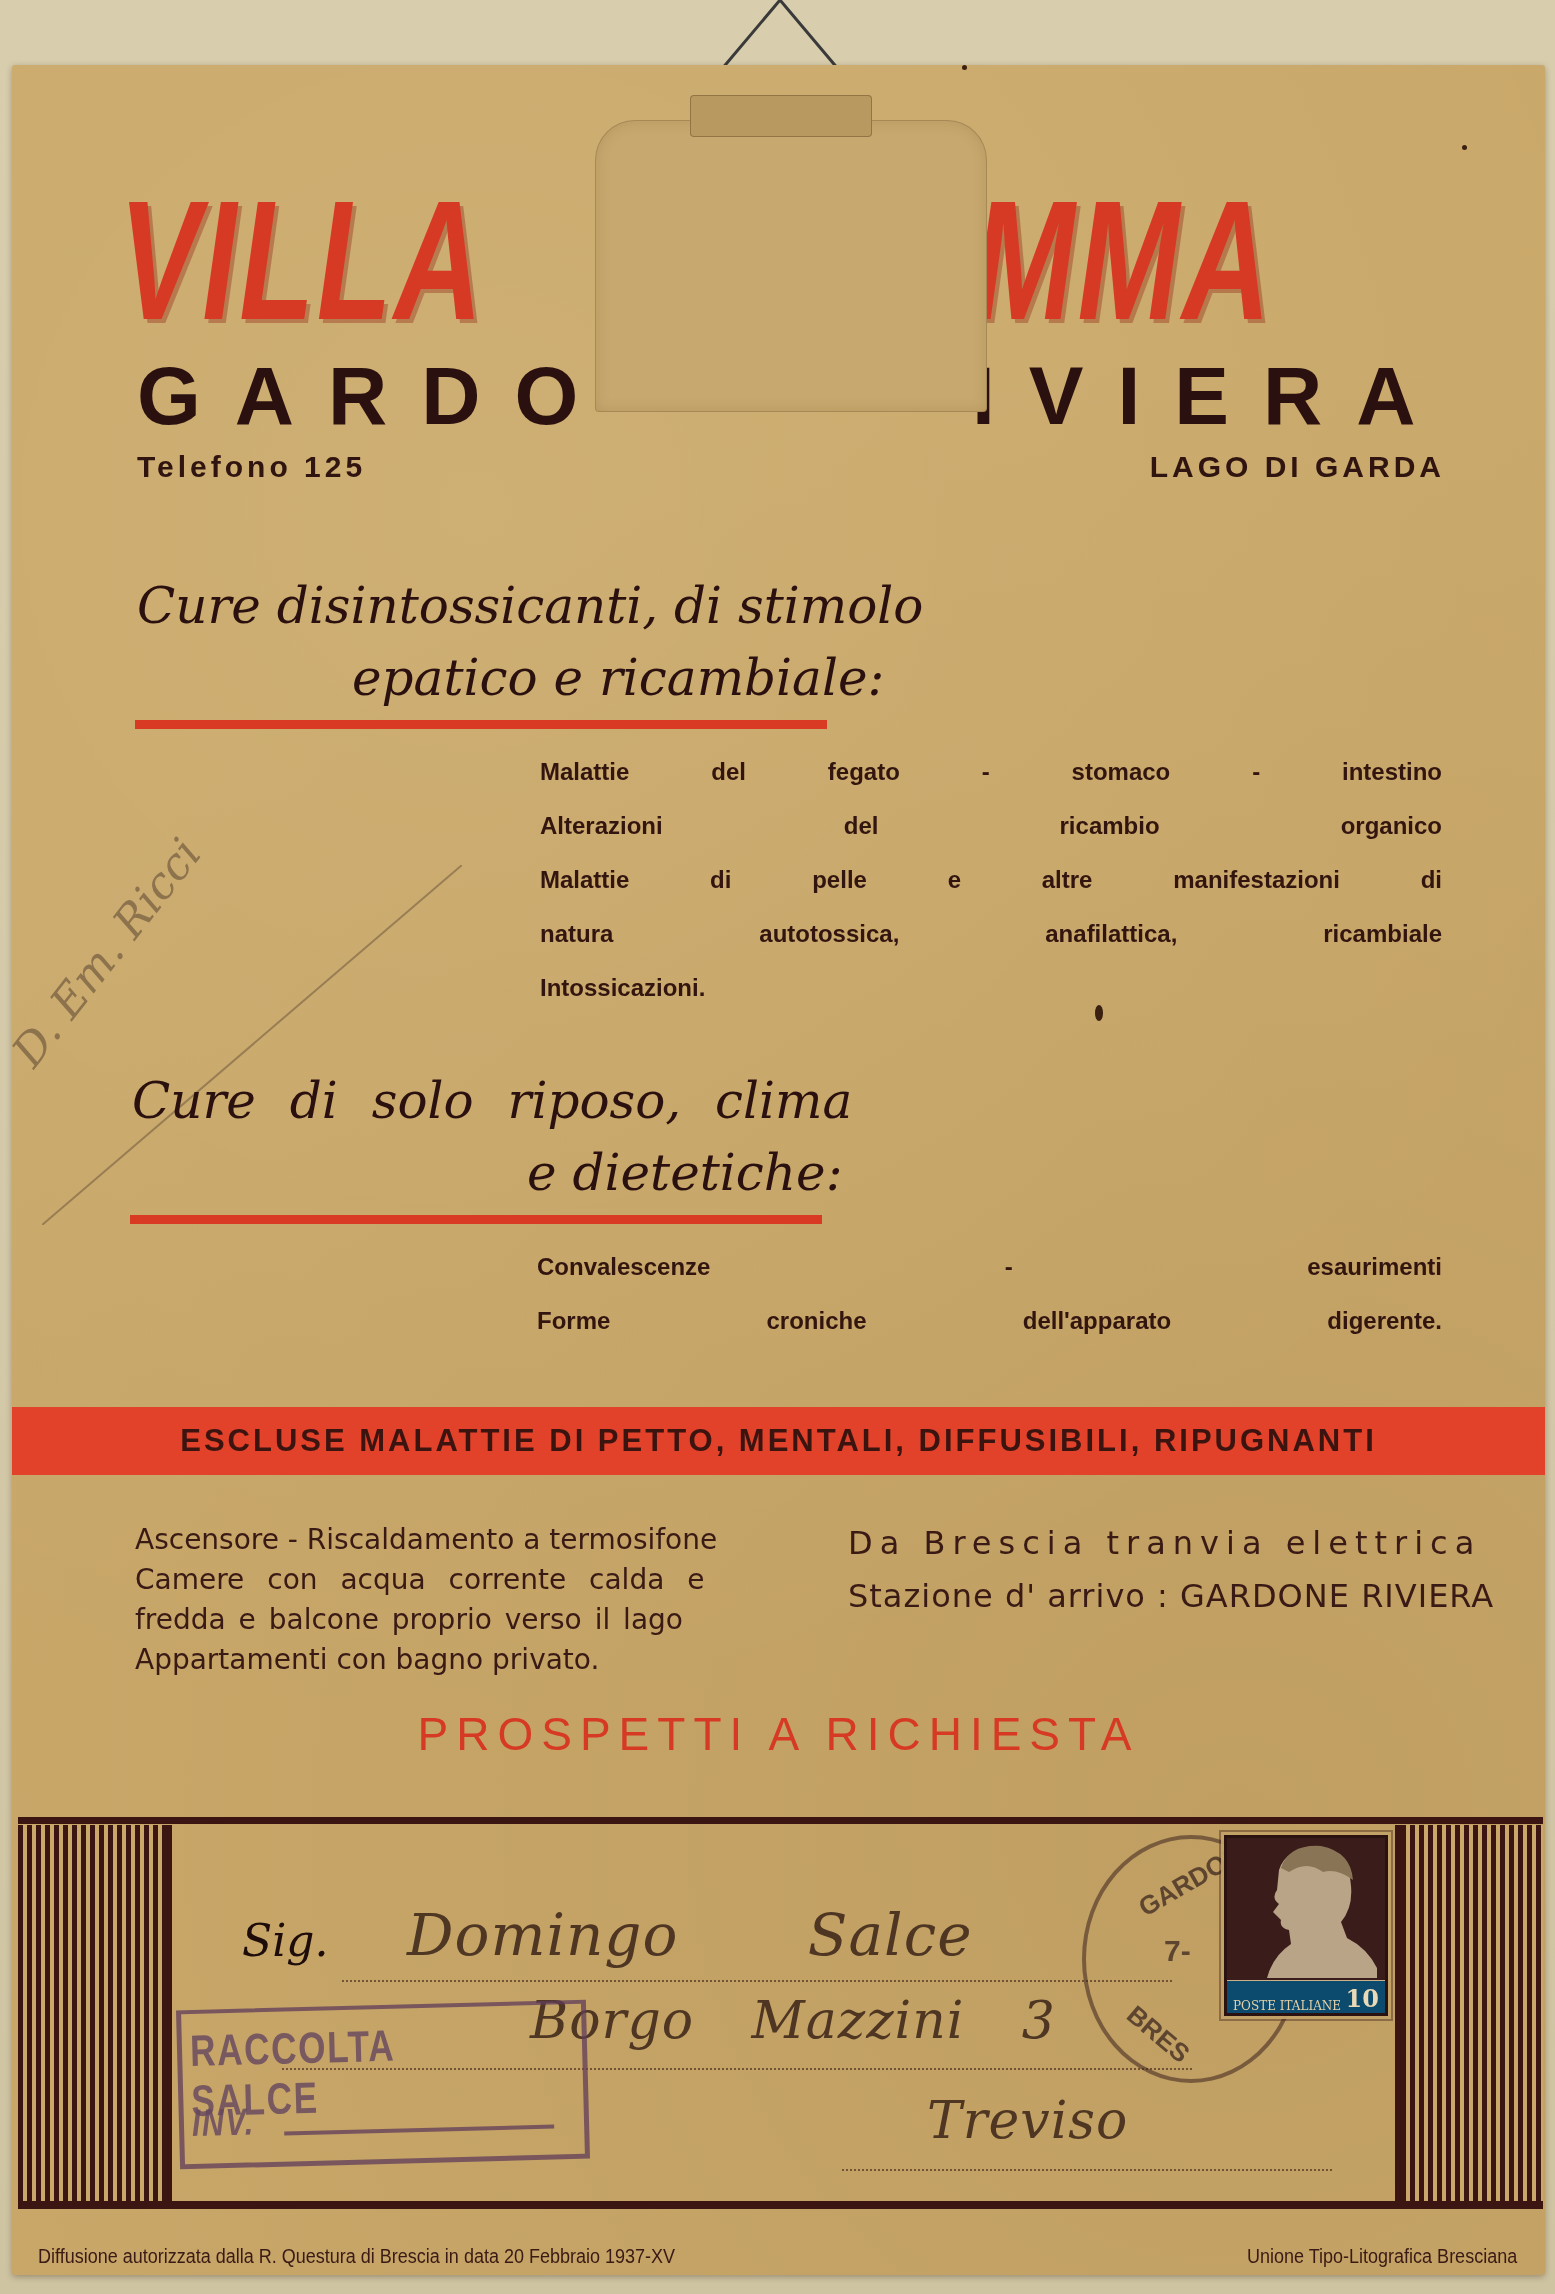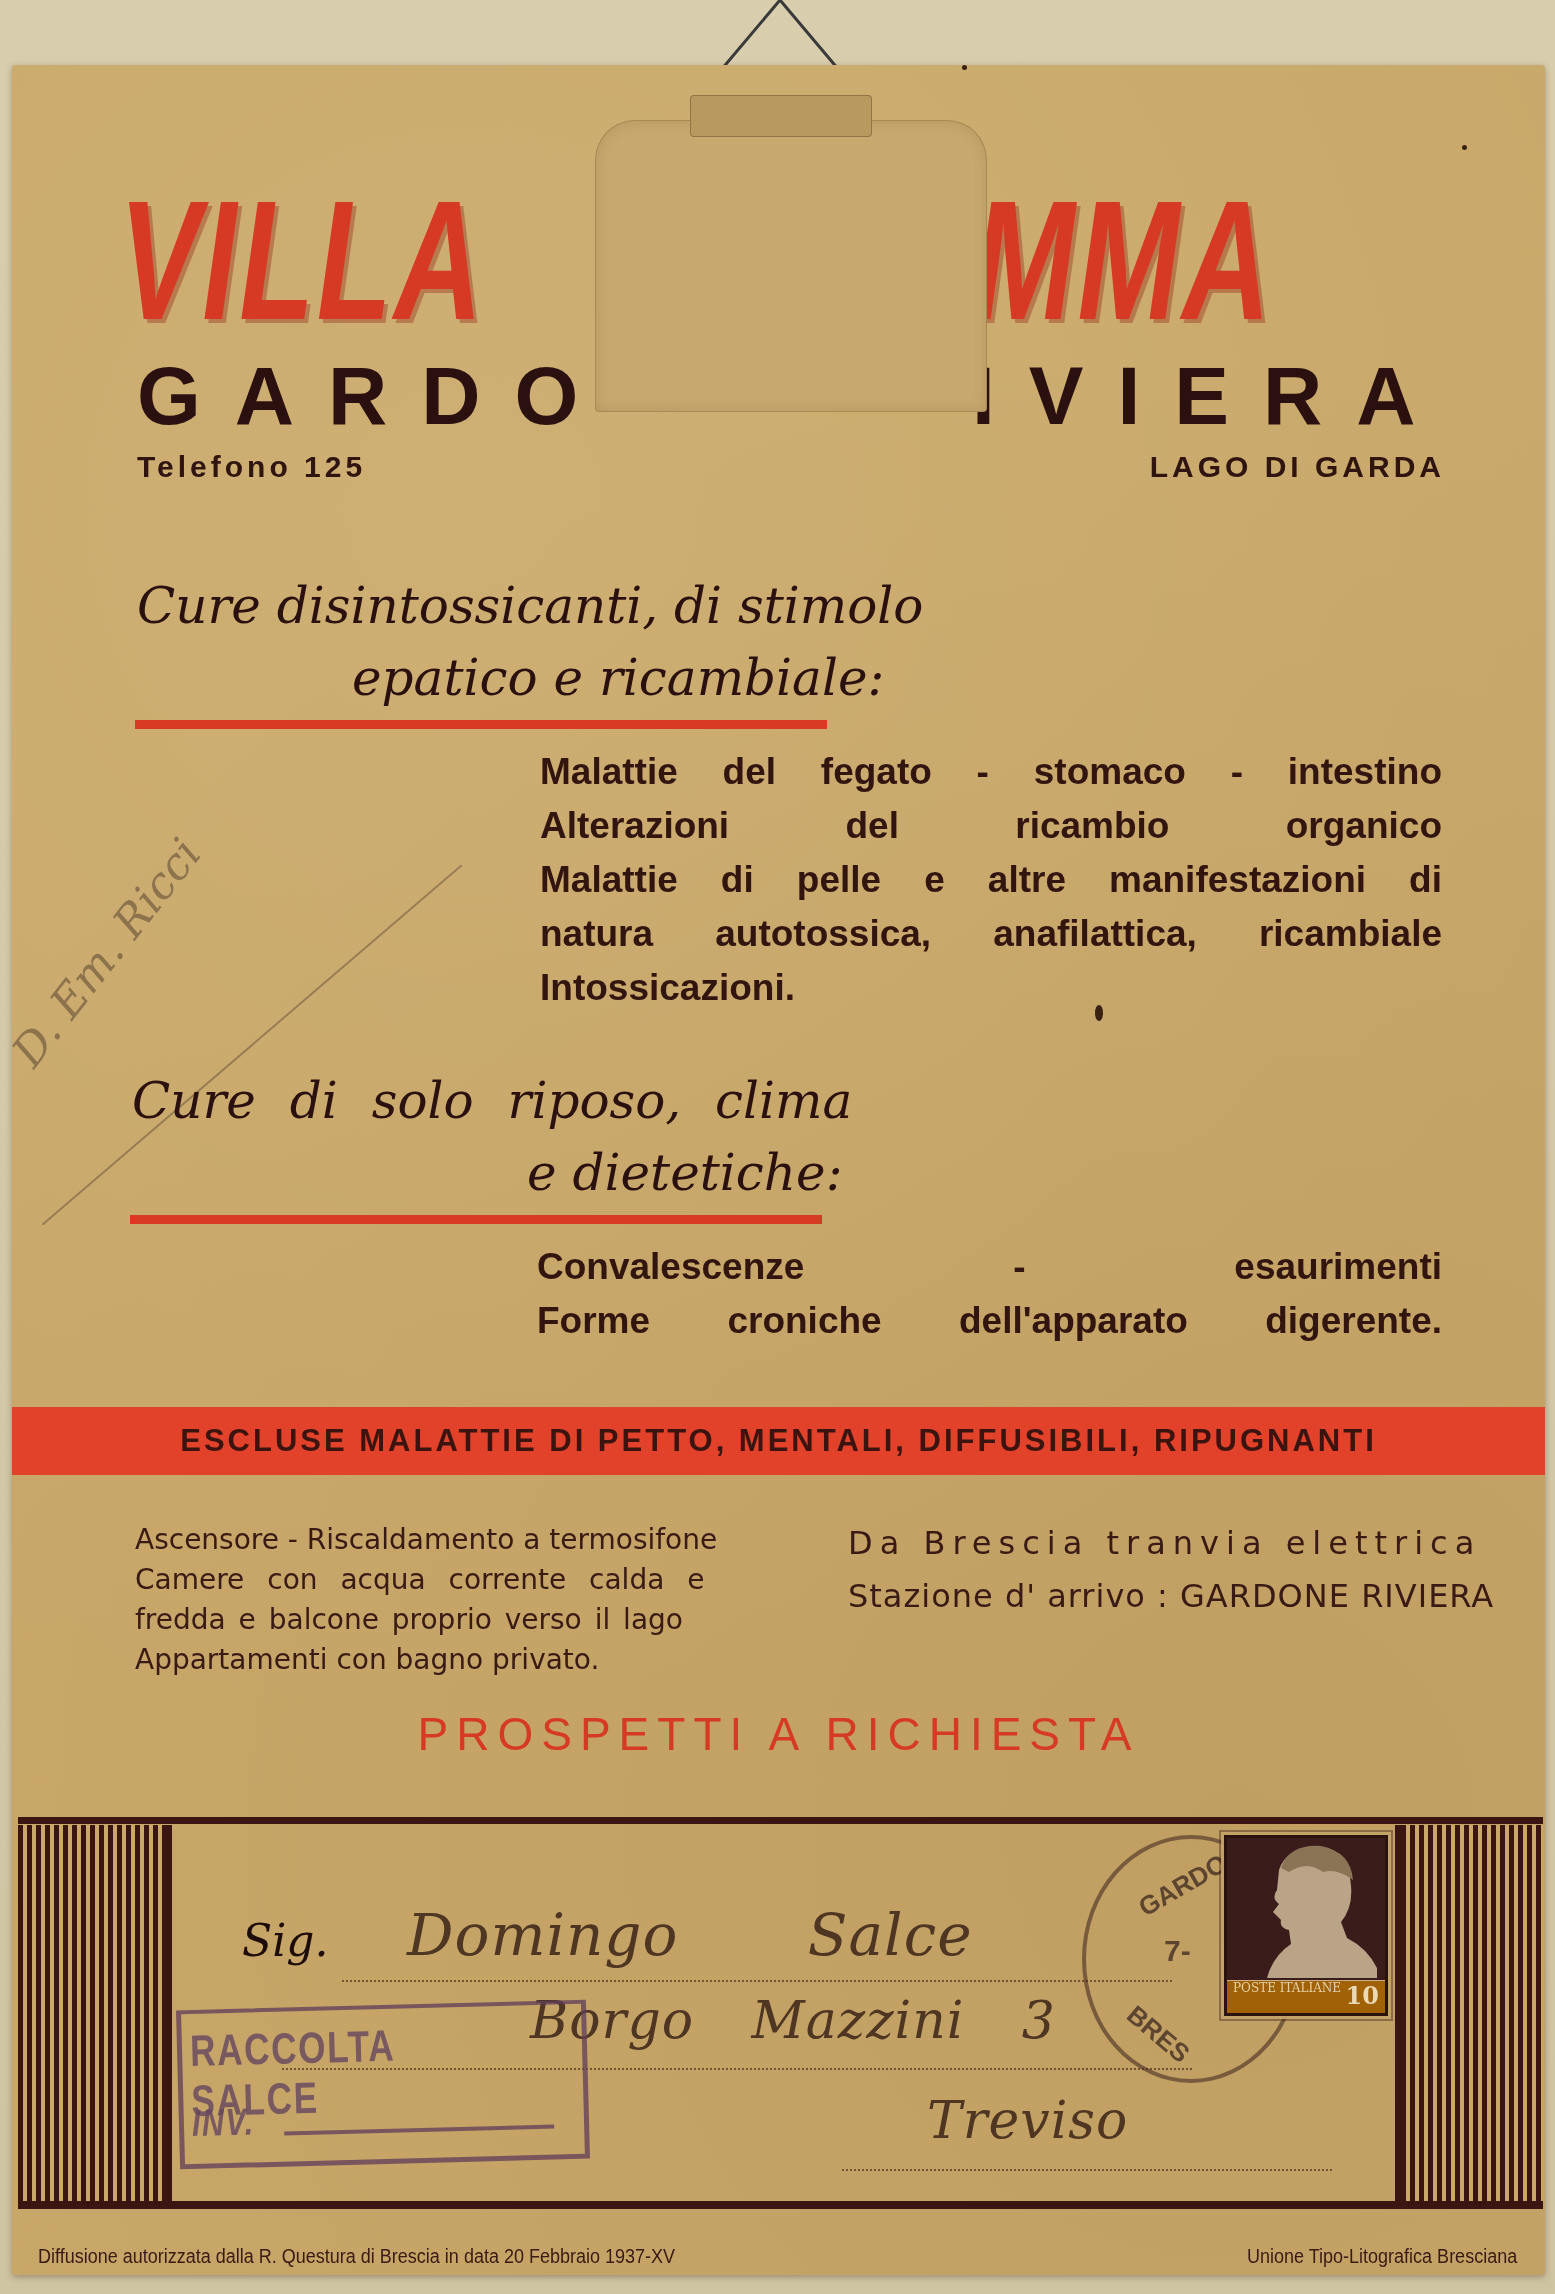--- a/index.html
+++ b/index.html
@@ -47,21 +47,21 @@
   .sub {
     font-family: "Liberation Sans", sans-serif; font-weight: 700; font-size: 30px;
     letter-spacing: 4px; color: #2f1410;
   }
   .script {
     font-family: "DejaVu Serif", serif; font-style: italic; font-size: 50px;
     color: #2a100e; line-height: 72px;
   }
   .redline { height: 9px; background: #d93a24; }
   .body-bold {
-    font-family: "Liberation Sans", sans-serif; font-weight: 700; font-size: 37px;
+    font-family: "Liberation Sans", sans-serif; font-weight: 700; font-size: 24px;
     line-height: 54px; color: #33150f; text-align: justify; text-align-last: justify;
   }
   .body-bold div { white-space: nowrap; }
   .band {
     left: 0; top: 1342px; width: 1533px; height: 68px; background: #e2412a;
     display: flex; align-items: center; justify-content: center;
     font-family: "Liberation Sans", sans-serif; font-weight: 700; font-size: 31px;
     letter-spacing: 3px; color: #3b1410;
   }
   .amen {
@@ -102,22 +102,22 @@
   .postmark {
     left: 1070px; top: 1770px; width: 210px; height: 240px; border-radius: 50%;
     border: 4px solid rgba(60,35,30,0.55);
   }
   .pm-text { font-family: "Liberation Sans", sans-serif; font-weight: 700; font-size: 26px; color: rgba(50,30,25,0.7); }
   .postage {
     left: 1212px; top: 1770px; width: 158px; height: 175px; background: #3a1c1a;
     border: 3px solid #2a1210; box-shadow: 0 0 0 3px rgba(201,168,106,0.9), 0 0 0 5px rgba(60,30,25,0.4);
   }
   .postage-bottom {
-    position: absolute; left: 0; right: 0; bottom: 0; height: 32px; background: #a16207;
-    display: flex; align-items: flex-start; justify-content: space-between; padding: 0 6px;
+    position: absolute; left: 0; right: 0; bottom: 0; height: 32px; background: #0c4a6e;
+    display: flex; align-items: flex-end; justify-content: space-between; padding: 0 6px;
     border-top: 1px solid #c9b08a;
     color: #e3d0a8; font-family: "DejaVu Serif", serif; font-size: 12px;
   }
   .postage-val { font-family: "DejaVu Serif", serif; font-weight: 700; font-size: 24px; color: #ead9b6; }
   .pencil {
     font-family: "DejaVu Serif", serif; font-style: italic; font-size: 44px; color: rgba(90,70,50,0.55);
     transform: rotate(-52deg); transform-origin: left bottom;
   }
   .footer {
     font-family: "Liberation Sans", sans-serif; font-size: 20px; color: #3a1a14;

